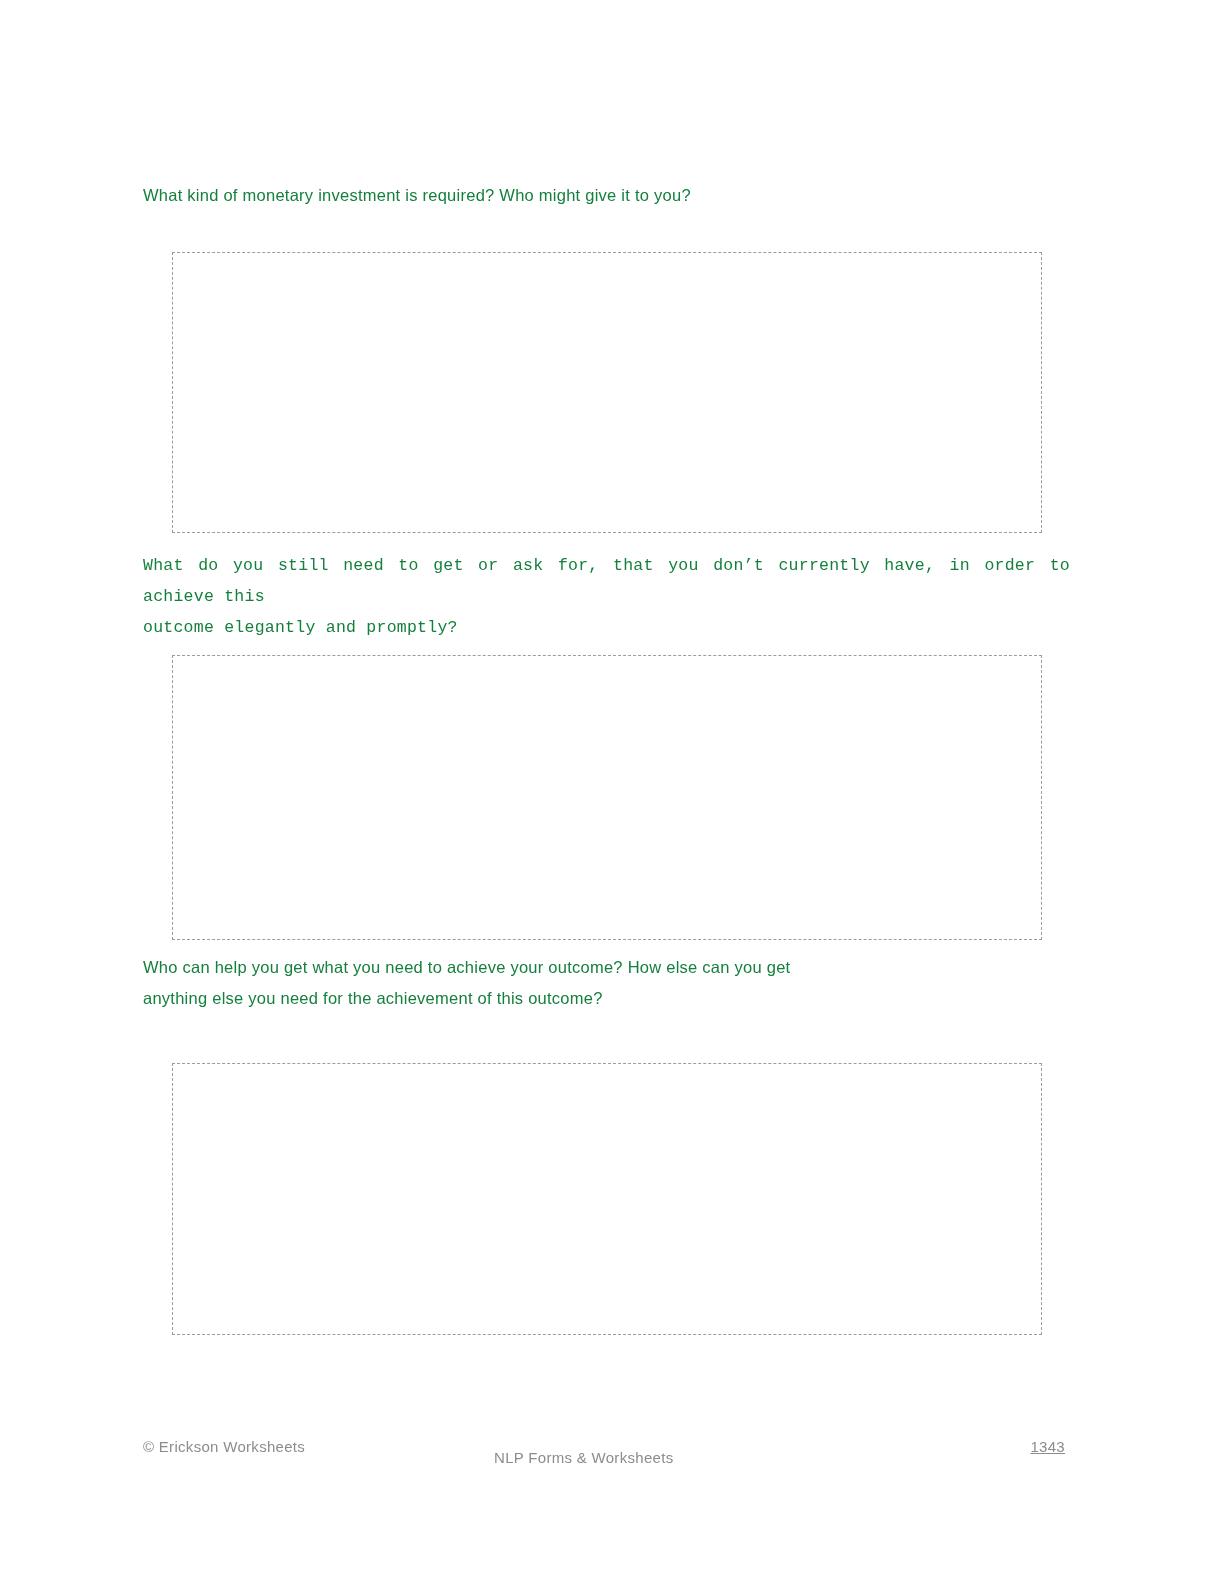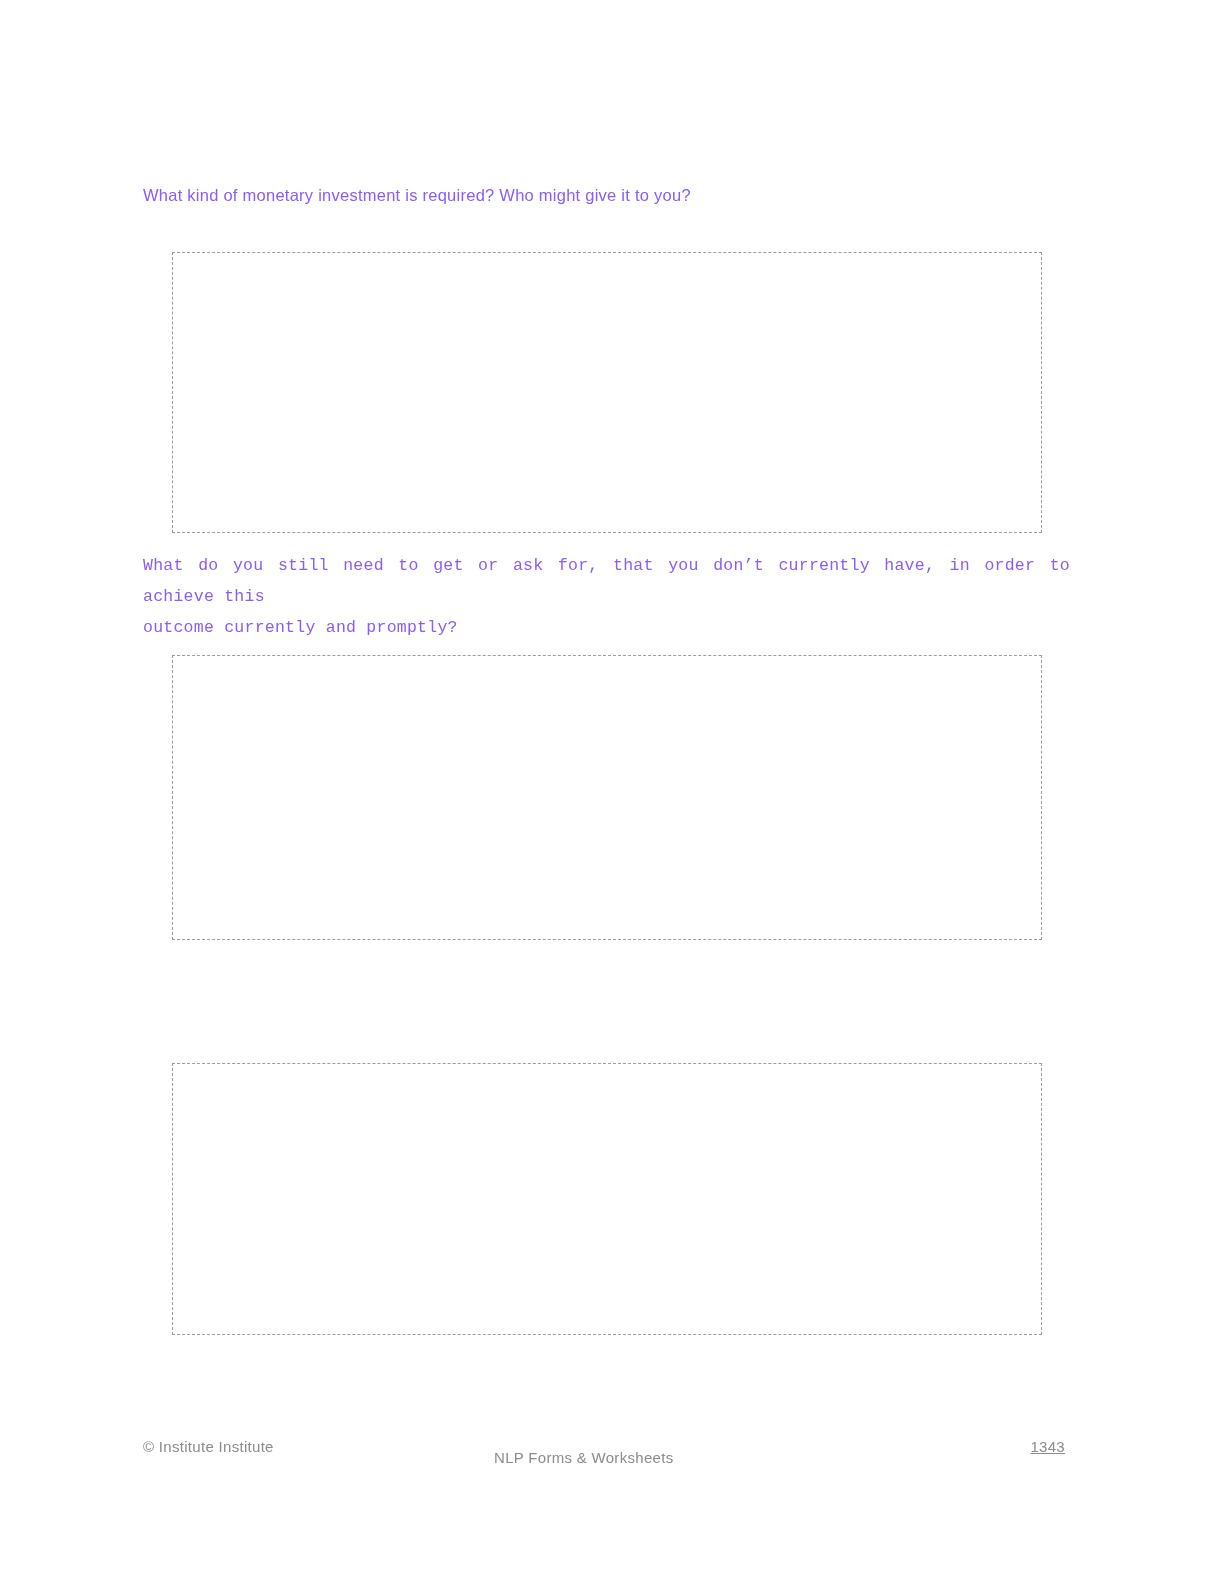--- a/index.html
+++ b/index.html
@@ -26,21 +26,21 @@
     top: 0;
     width: 927px; 
     height: 100%;
   }
 
   
   .question {
     position: absolute;
     left: 0;
     width: 927px;
-    color: #8b5cf6;
+    color: #15803d;
     font-size: 16.5px;
     line-height: 31px;
     letter-spacing: 0.25px;
     font-weight: 400;
     margin: 0;
   }
   .question.justify {
     text-align: justify;
     text-justify: inter-word;
   }
@@ -101,27 +101,28 @@
 </head>
 <body>
 
 <div class="page">
   <div class="content">
 
     <p class="question" id="q1">What kind of monetary investment is required? Who might give it to you?</p>
 
     <div class="answer-box" id="box1"></div>
 
-    <p class="question justify" id="q2"><span>What do you still need to get or ask for, that you don’t currently have, in order to achieve this</span> <span class="lastline">outcome currently and promptly?</span></p>
+    <p class="question justify" id="q2"><span>What do you still need to get or ask for, that you don’t currently have, in order to achieve this</span> <span class="lastline">outcome elegantly and promptly?</span></p>
 
     <div class="answer-box" id="box2"></div>
 
+    <p class="question justify" id="q3"><span>Who can help you get what you need to achieve your outcome? How else can you get</span> <span class="lastline">anything else you need for the achievement of this outcome?</span></p>
 
     <div class="answer-box" id="box3"></div>
 
   </div>
 
   <div class="footer">
-    <span class="footer-left">© Institute Institute</span>
+    <span class="footer-left">© Erickson Worksheets</span>
     <span class="footer-center">NLP Forms &amp; Worksheets</span>
     <span class="footer-right">1343</span>
   </div>
 </div>
 
 </body></html>

